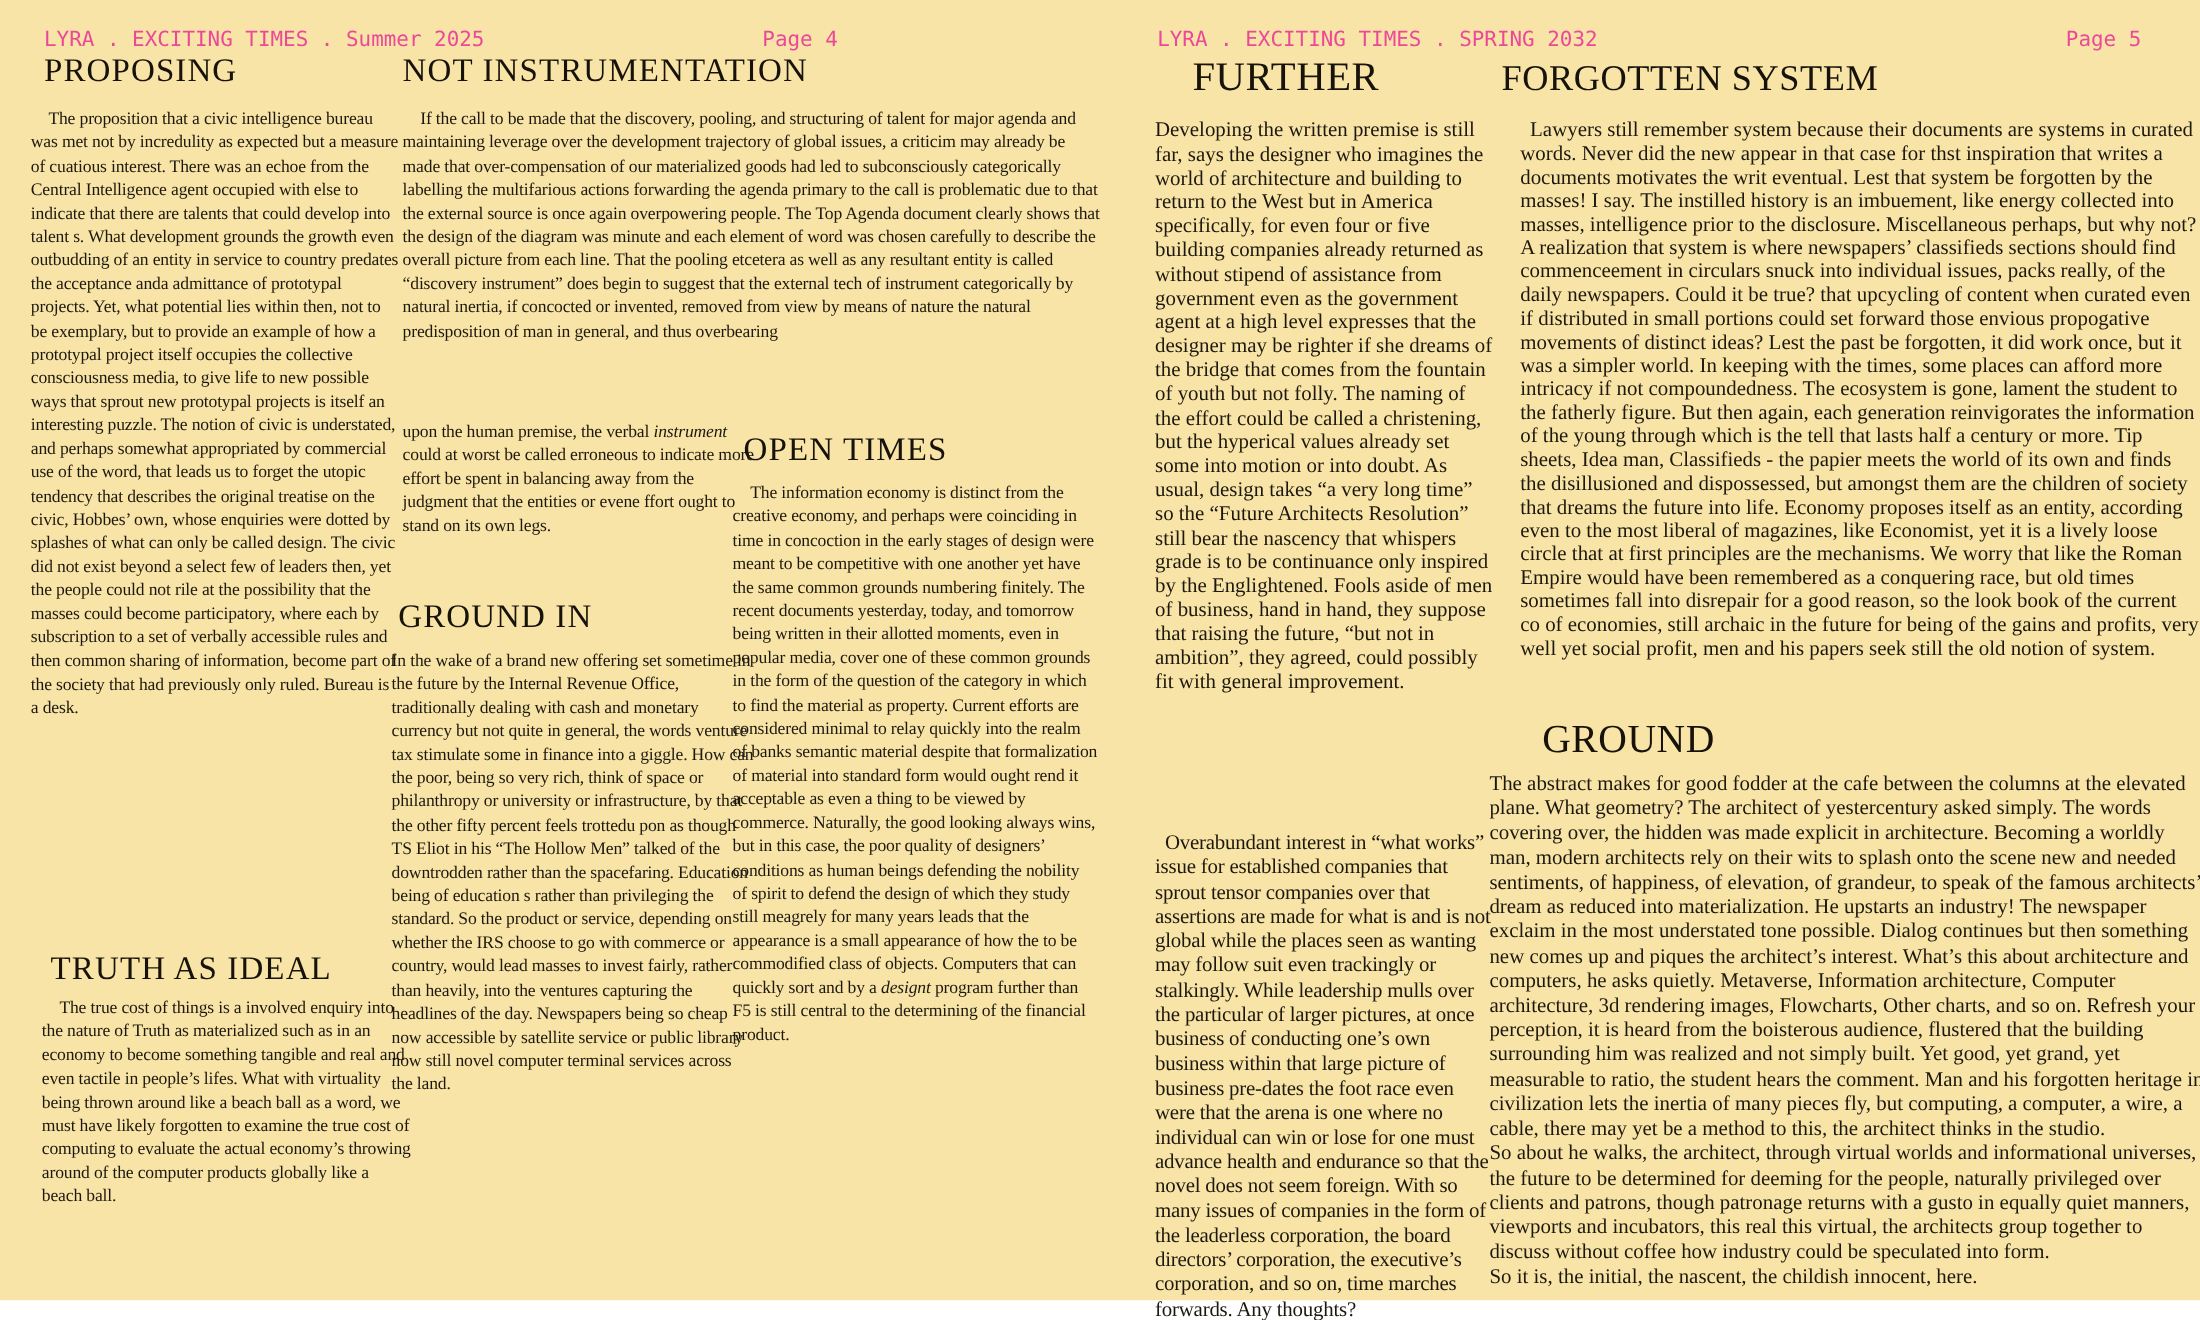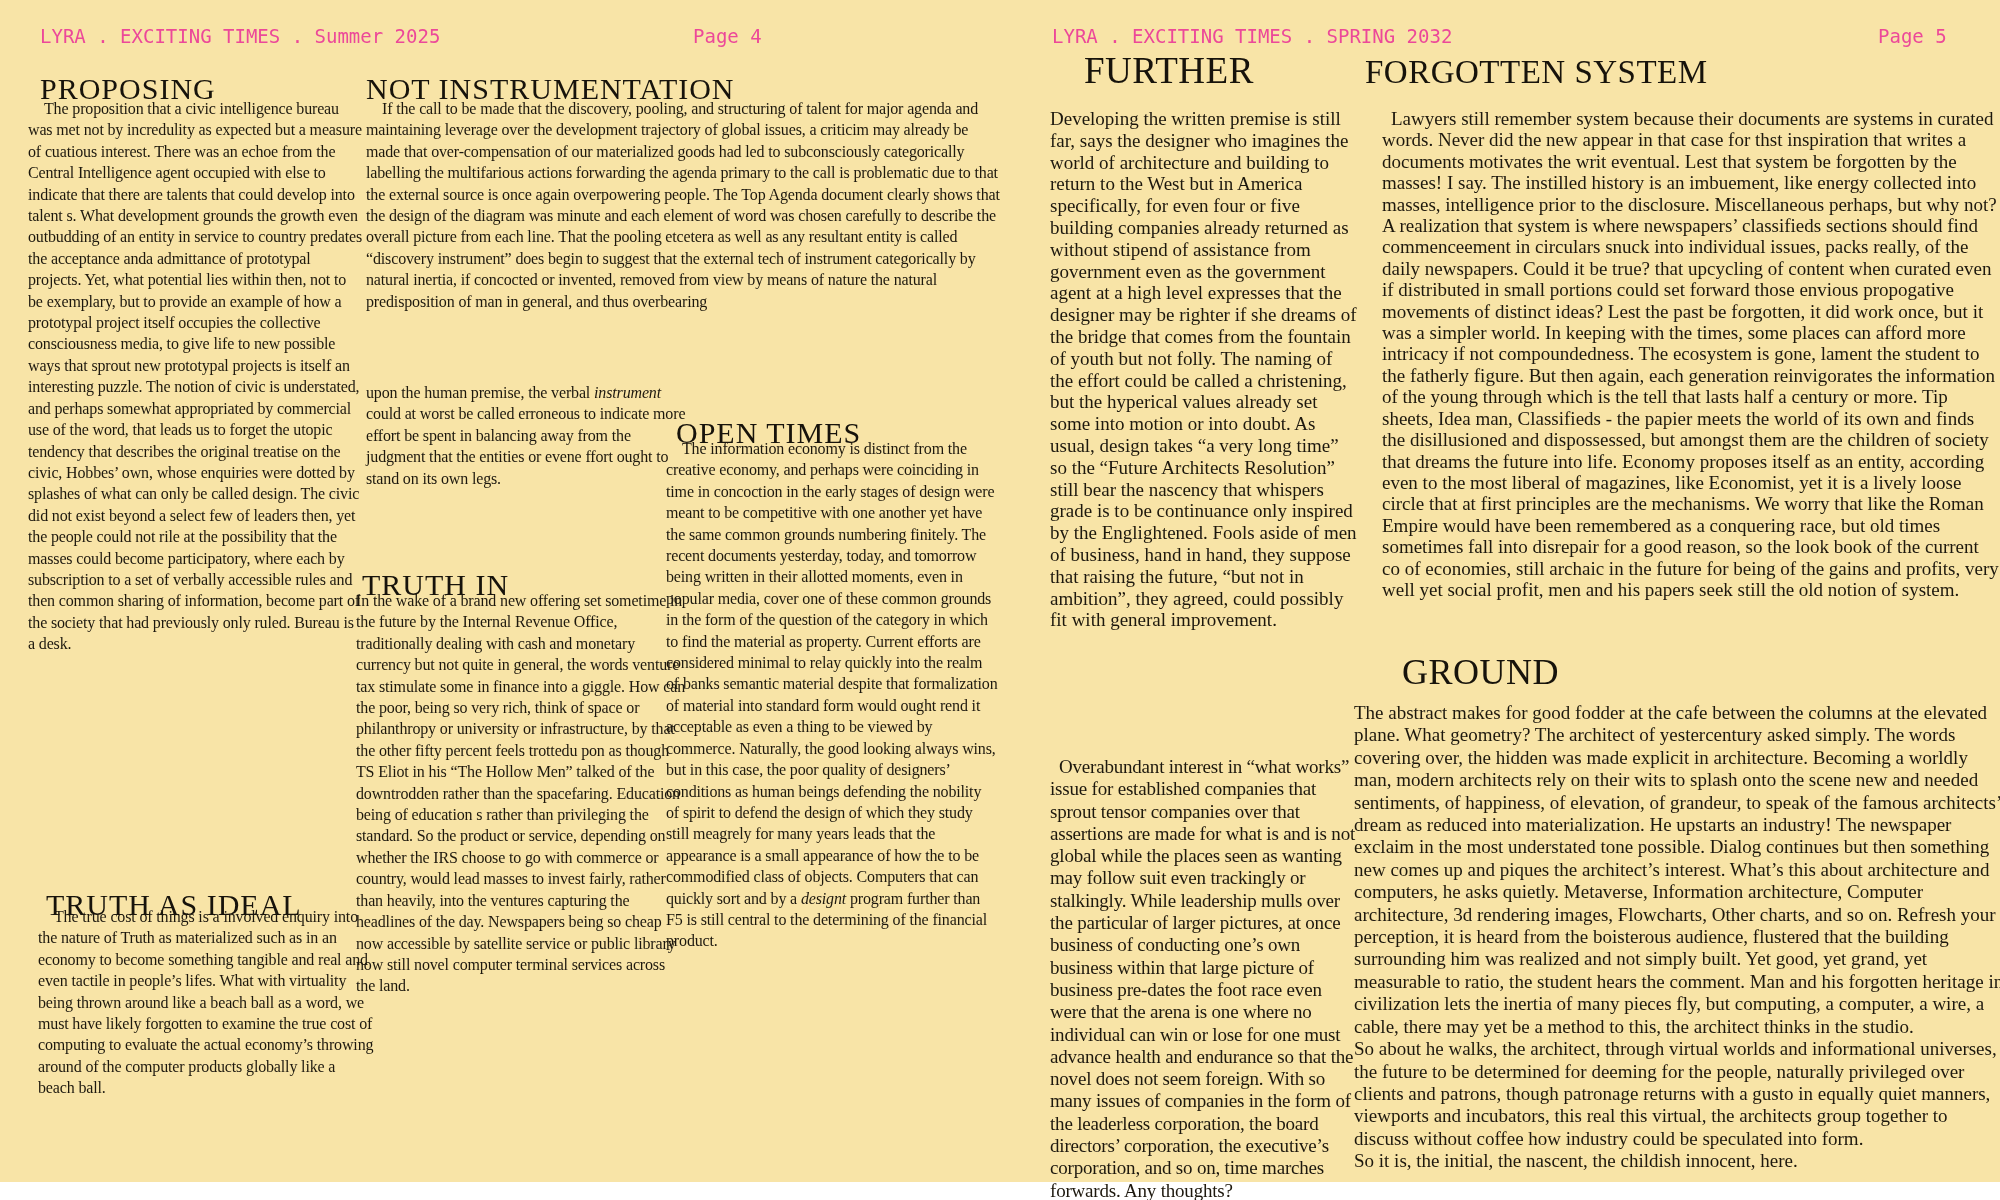--- a/index.html
+++ b/index.html
@@ -9,21 +9,21 @@
   .page-left { left:0; width:1010px; }
   .page-right { left:1040px; width:960px; }
   .masthead, .page-label {
     position:absolute; font-family:"DejaVu Sans Mono", monospace;
     font-size:19px; color:#ec4899; white-space:nowrap; letter-spacing:0px;
   }
   .headline {
     position:absolute; font-family:"Liberation Serif", serif; font-weight:400;
     color:#17130b; letter-spacing:1px; line-height:1; white-space:nowrap;
   }
-  .h-left { font-size:30px;margin-top:24px; }
+  .h-left { font-size:30px; }
   .h-right-lg { font-size:37px; letter-spacing:0.5px;margin-left:36px; }
   .h-right-md { font-size:33px; letter-spacing:0.5px; }
   .body-block { position:absolute; color:#1d180e; margin:0; text-align:left; }
   .lbody {
     font-family:Liberation Serif, serif; font-size:16px; line-height:21.4px; letter-spacing:-0.15px;
   }
   .rbody { font-family:"Liberation Serif", serif; }
   .further-body   { font-size:19px;  line-height:21.8px; }
   .forgotten-body { font-size:19px;  line-height:21.4px; }
   .coconaut-body  { font-size:19px;  line-height:22.3px; letter-spacing:-0.2px;margin-top:48px; }
@@ -43,21 +43,21 @@
     <div class="masthead" style="left:40px; top:25px;">LYRA . EXCITING TIMES . Summer 2025</div>
     <div class="page-label" style="left:693px; top:25px;">Page 4</div>
 
     <div class="headline h-left" style="left:40px; top:50px;">PROPOSING</div>
     <p class="body-block lbody indent" style="left:28px; top:98px; width:336px;">The proposition that a civic intelligence bureau was met not by incredulity as expected but a measure of cuatious interest. There was an echoe from the Central Intelligence agent occupied with else to indicate that there are talents that could develop into talent s. What development grounds the growth even outbudding of an entity in service to country predates the acceptance anda admittance of prototypal projects. Yet, what potential lies within then, not to be exemplary, but to provide an example of how a prototypal project itself occupies the collective consciousness media, to give life to new possible ways that sprout new prototypal projects is itself an interesting puzzle. The notion of civic is understated, and perhaps somewhat appropriated by commercial use of the word, that leads us to forget the utopic tendency that describes the original treatise on the civic, Hobbes’ own, whose enquiries were dotted by splashes of what can only be called design. The civic did not exist beyond a select few of leaders then, yet the people could not rile at the possibility that the masses could become participatory, where each by subscription to a set of verbally accessible rules and then common sharing of information, become part of the society that had previously only ruled. Bureau is a desk.</p>
 
     <div class="headline h-left" style="left:366px; top:50px;">NOT INSTRUMENTATION</div>
     <p class="body-block lbody indent" style="left:366px; top:98px; width:634px;">If the call to be made that the discovery, pooling, and structuring of talent for major agenda and maintaining leverage over the development trajectory of global issues, a criticim may already be made that over-compensation of our materialized goods had led to subconsciously categorically labelling the multifarious actions forwarding the agenda primary to the call is problematic due to that the external source is once again overpowering people. The Top Agenda document clearly shows that the design of the diagram was minute and each element of word was chosen carefully to describe the overall picture from each line. That the pooling etcetera as well as any resultant entity is called “discovery instrument” does begin to suggest that the external tech of instrument categorically by natural inertia, if concocted or invented, removed from view by means of nature the natural predisposition of man in general, and thus overbearing</p>
     <p class="body-block lbody" style="left:366px; top:382px; width:324px;"><span>upon the human premise, the verbal </span><em>instrument</em><span> could at worst be called erroneous to indicate more effort be spent in balancing away from the judgment that the entities or evene ffort ought to stand on its own legs.</span></p>
 
-    <div class="headline h-left" style="left:362px; top:546px;">TRUTH IN</div>
+    <div class="headline h-left" style="left:362px; top:546px;">GROUND IN</div>
     <p class="body-block lbody" style="left:356px; top:590px; width:330px;">In the wake of a brand new offering set sometime in the future by the Internal Revenue Office, traditionally dealing with cash and monetary currency but not quite in general, the words venture tax stimulate some in finance into a giggle. How can the poor, being so very rich, think of space or philanthropy or university or infrastructure, by that the other fifty percent feels trottedu pon as though TS Eliot in his “The Hollow Men” talked of the downtrodden rather than the spacefaring. Education being of education s rather than privileging the standard. So the product or service, depending on whether the IRS choose to go with commerce or country, would lead masses to invest fairly, rather than heavily, into the ventures capturing the headlines of the day. Newspapers being so cheap now accessible by satellite service or public library now still novel computer terminal services across the land.</p>
 
     <div class="headline h-left" style="left:676px; top:394px;">OPEN TIMES</div>
     <p class="body-block lbody indent" style="left:666px; top:438px; width:332px;"><span>The information economy is distinct from the creative economy, and perhaps were coinciding in time in concoction in the early stages of design were meant to be competitive with one another yet have the same common grounds numbering finitely. The recent documents yesterday, today, and tomorrow being written in their allotted moments, even in popular media, cover one of these common grounds in the form of the question of the category in which to find the material as property. Current efforts are considered minimal to relay quickly into the realm of banks semantic material despite that formalization of material into standard form would ought rend it acceptable as even a thing to be viewed by commerce. Naturally, the good looking always wins, but in this case, the poor quality of designers’ conditions as human beings defending the nobility of spirit to defend the design of which they study still meagrely for many years leads that the appearance is a small appearance of how the to be commodified class of objects. Computers that can quickly sort and by a </span><em>designt</em><span> program further than F5 is still central to the determining of the financial product.</span></p>
 
     <div class="headline h-left" style="left:46px; top:866px;">TRUTH AS IDEAL</div>
     <p class="body-block lbody indent" style="left:38px; top:906px; width:336px;">The true cost of things is a involved enquiry into the nature of Truth as materialized such as in an economy to become something tangible and real and even tactile in people’s lifes. What with virtuality being thrown around like a beach ball as a word, we must have likely forgotten to examine the true cost of computing to evaluate the actual economy’s throwing around of the computer products globally like a beach ball.</p>
   </div>
 
   <div class="page page-right">

